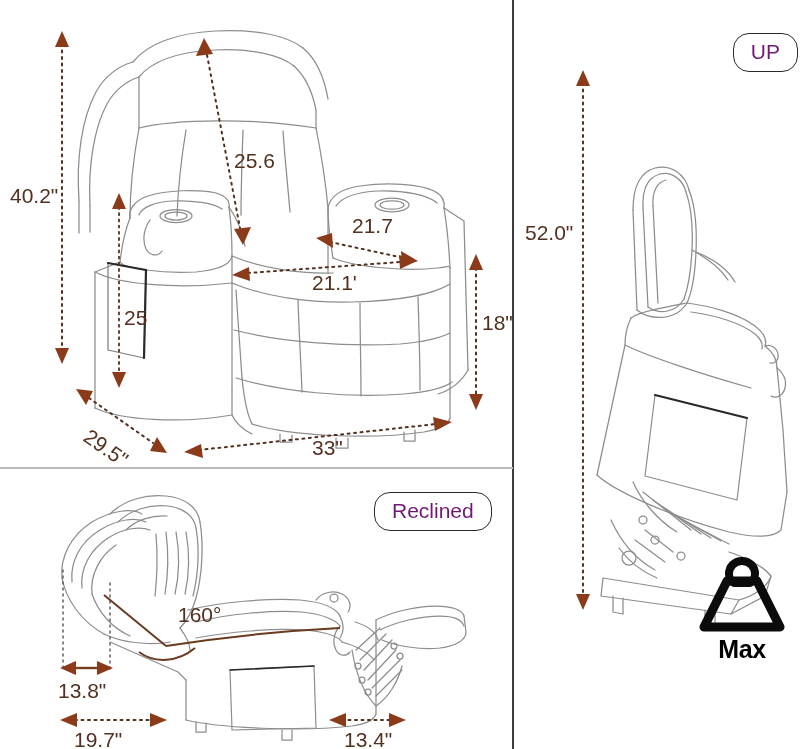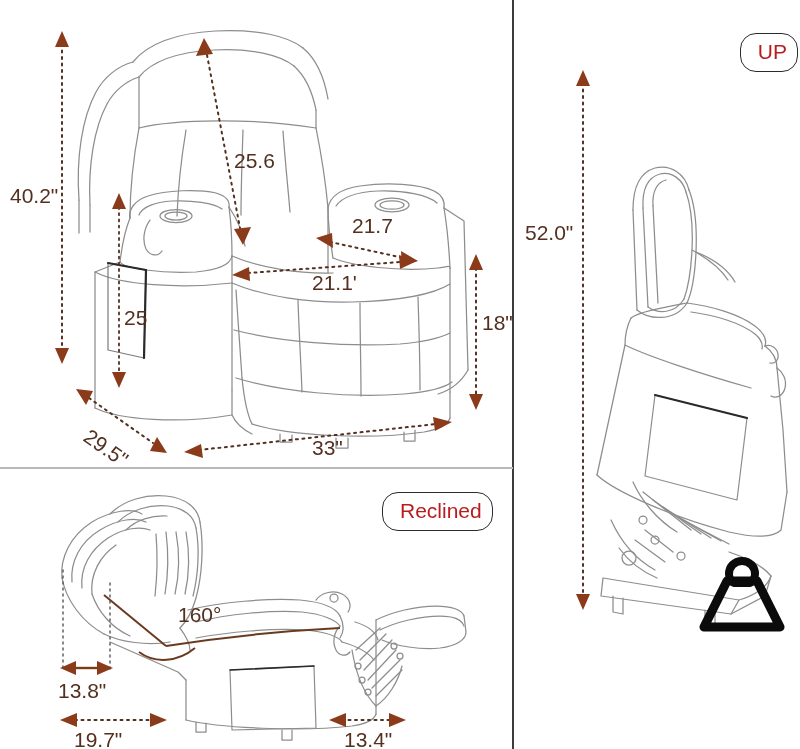--- a/index.html
+++ b/index.html
@@ -53,29 +53,29 @@
     font-family: "Liberation Sans", sans-serif;
     font-size: 21px;
     font-weight: 400;
   }
 
   .badge {
     position: absolute;
     border: 1.6px solid #2b2b2b;
     border-radius: 16px;
     background: #ffffff;
-    color: #b91c1c;
+    color: #701a75;
     font-family: "Liberation Sans", sans-serif;
     font-size: 21px;
     line-height: 1;
-    padding: 7px 10px 9px 17px;
+    padding: 7px 17px 9px 17px;
     white-space: nowrap;
   }
   #badge-up { right: 2px; top: 33px; }
-  #badge-reclined { left: 382px; top: 22px; }
+  #badge-reclined { left: 374px; top: 22px; }
 
   #capacity-block {
     position: absolute;
     left: 172px;
     top: 85px;
     width: 110px;
     text-align: center;
   }
   #capacity-block .cap-label {
     font-family: "Liberation Sans", sans-serif;
@@ -416,18 +416,19 @@
   </div>
 
   <div class="panel" id="panel-capacity">
     <div id="capacity-block">
       <svg width="110" height="80" viewBox="0 0 110 80">
 
         <path d="M55 6 C47 6 42 12 42 19 C42 23 44 26 47 28 L63 28 C66 26 68 23 68 19 C68 12 63 6 55 6 Z" fill="none" stroke="#0b0b0b" stroke-width="8" stroke-linejoin="round"></path>
 
         <path d="M40 26 L70 26 L93 72 L17 72 Z" fill="none" stroke="#0b0b0b" stroke-width="9" stroke-linejoin="round"></path>
       </svg>
+      <div class="cap-label">Max</div>
     </div>
   </div>
 
   <div class="divider-v"></div>
   <div class="divider-h"></div>
 </div>
 
 </body></html>

